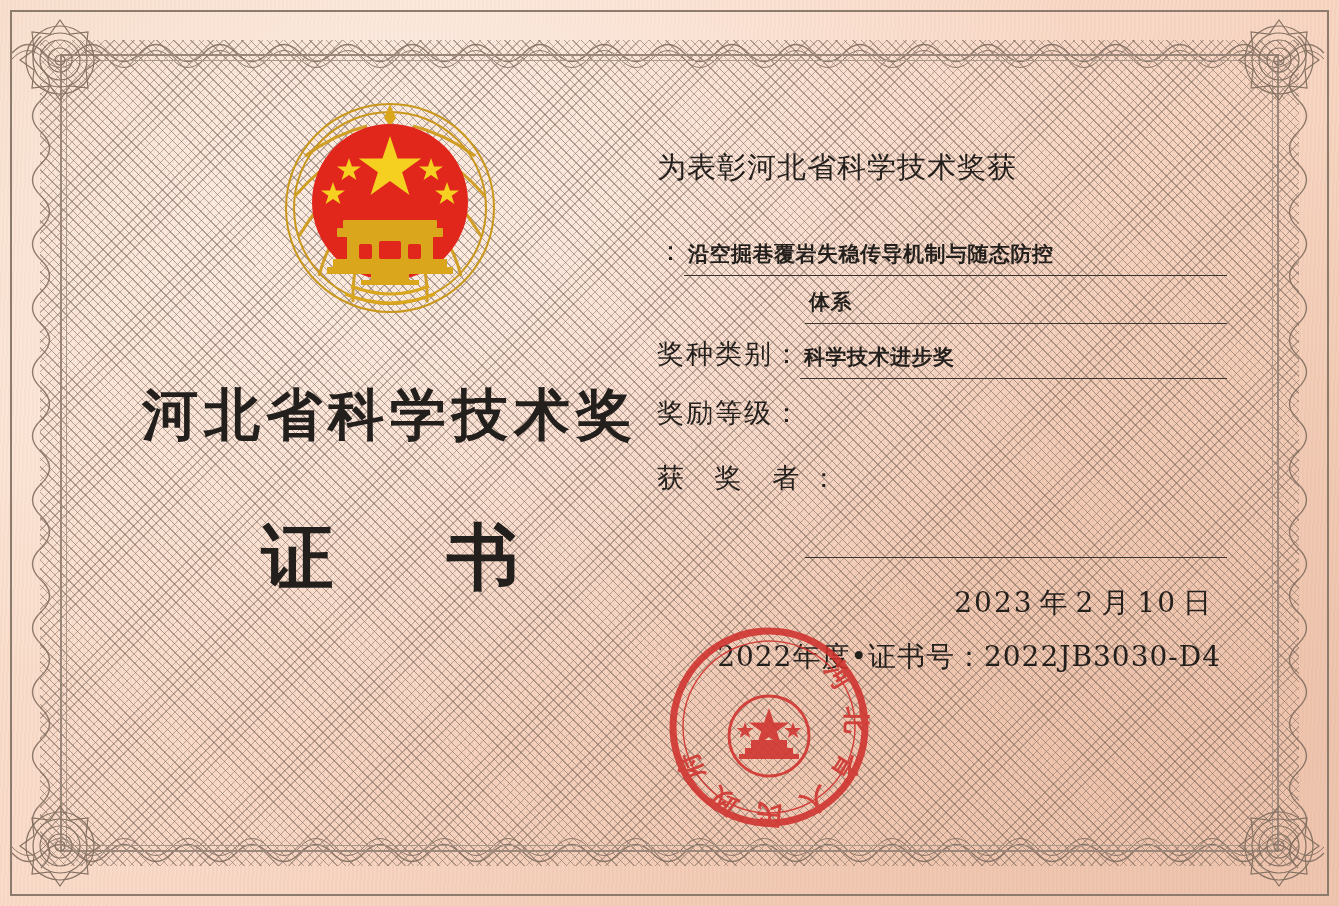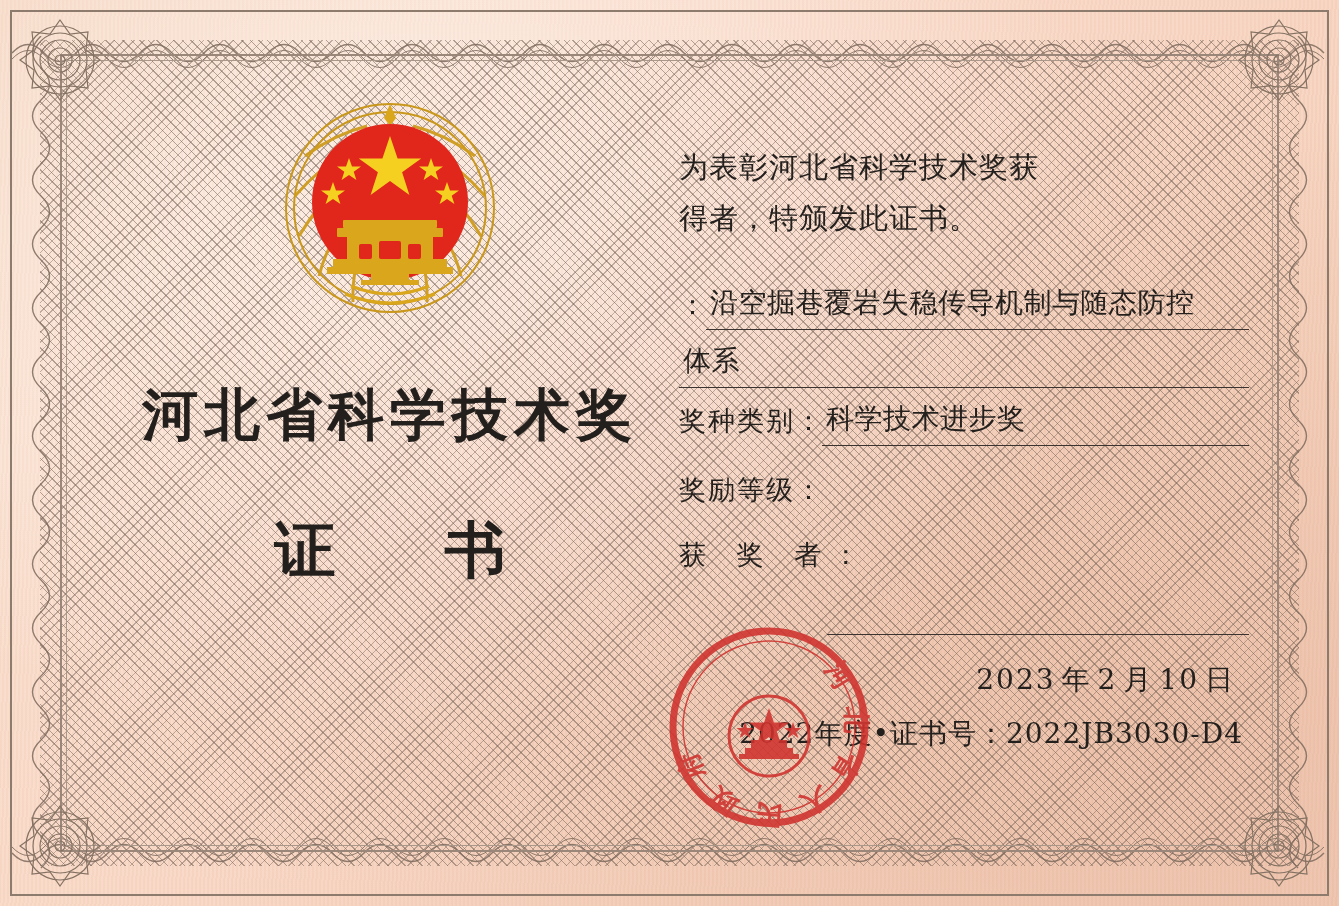--- a/index.html
+++ b/index.html
@@ -83,31 +83,31 @@
   .award-name {
     margin-top: 52px;
     font-size: 56px;
     letter-spacing: 6px;
     font-weight: 700;
     color: #231f1c;
     font-family: Liberation Serif, serif;
   }
   .cert-word {
     margin-top: 56px;
-    font-size: 61px;
+    font-size: 72px;
     letter-spacing: 44px;
     padding-left: 44px;
     font-weight: 700;
     color: #231f1c;
     font-family: "DejaVu Sans", "Liberation Sans", sans-serif;
   }
 
   .right-col {
     position: absolute;
-    right: 20px; top: 78px;
+    right: 42px; top: 78px;
     width: 570px;
     color: #231f1c;
   }
   .citation {
     font-size: 29px;
     line-height: 1.75;
     letter-spacing: 1px;
     text-align: justify;
   }
   .citation .line2 { display: block; }
@@ -124,29 +124,31 @@
     flex: 0 0 auto;
     font-size: 27px;
     letter-spacing: 2px;
     white-space: nowrap;
     padding-bottom: 7px;
   }
   .field-label.spaced { letter-spacing: 11px; }
   .field-colon { font-size: 27px; padding-bottom: 7px; }
   .field-value {
     flex: 1 1 auto;
-    font-size: 28px;
+    font-size: 21px;
     letter-spacing: .5px;
     border-bottom: 1.6px solid #3a3330;
     padding: 0 2px 7px 4px;
     min-height: 27px;
     white-space: nowrap;
     overflow: hidden;
+    font-weight: bold;
   }
   .field-value.cont {
+    margin-left: 148px;
     margin-top: 12px;
   }
   .field-value.blank { margin-left: 148px; margin-top: 20px; height: 26px; }
 
   .date-row {
     margin-top: 26px;
     text-align: right;
     font-size: 28px;
     letter-spacing: 2px;
     padding-right: 14px;
@@ -307,38 +309,37 @@
       </div>
 
       <div class="award-name">河北省科学技术奖</div>
       <div class="cert-word">证 书</div>
     </div>
 
     <div class="right-col">
 
       <div class="citation">
         <span>为表彰河北省科学技术奖获</span>
-        <span class="line2">得者，特颁发此证书。</span>
       </div>
 
       <div class="fields">
 
         <div class="field-row">
           <span class="field-colon">：</span>
           <span class="field-value">沿空掘巷覆岩失稳传导机制与随态防控</span>
         </div>
         <div class="field-value cont">体系</div>
 
         <div class="field-row" style="margin-top:12px;">
           <span class="field-label">奖种类别</span>
           <span class="field-colon">：</span>
           <span class="field-value">科学技术进步奖</span>
         </div>
 
-        <div class="field-row" style="margin-top:26px;">
+        <div class="field-row" style="margin-top:16px;">
           <span class="field-label">奖励等级</span>
           <span class="field-colon">：</span>
         </div>
 
         <div class="field-row" style="margin-top:22px;">
           <span class="field-label spaced">获 奖 者</span>
           <span class="field-colon">：</span>
         </div>
 
         <div class="field-value blank"></div>

